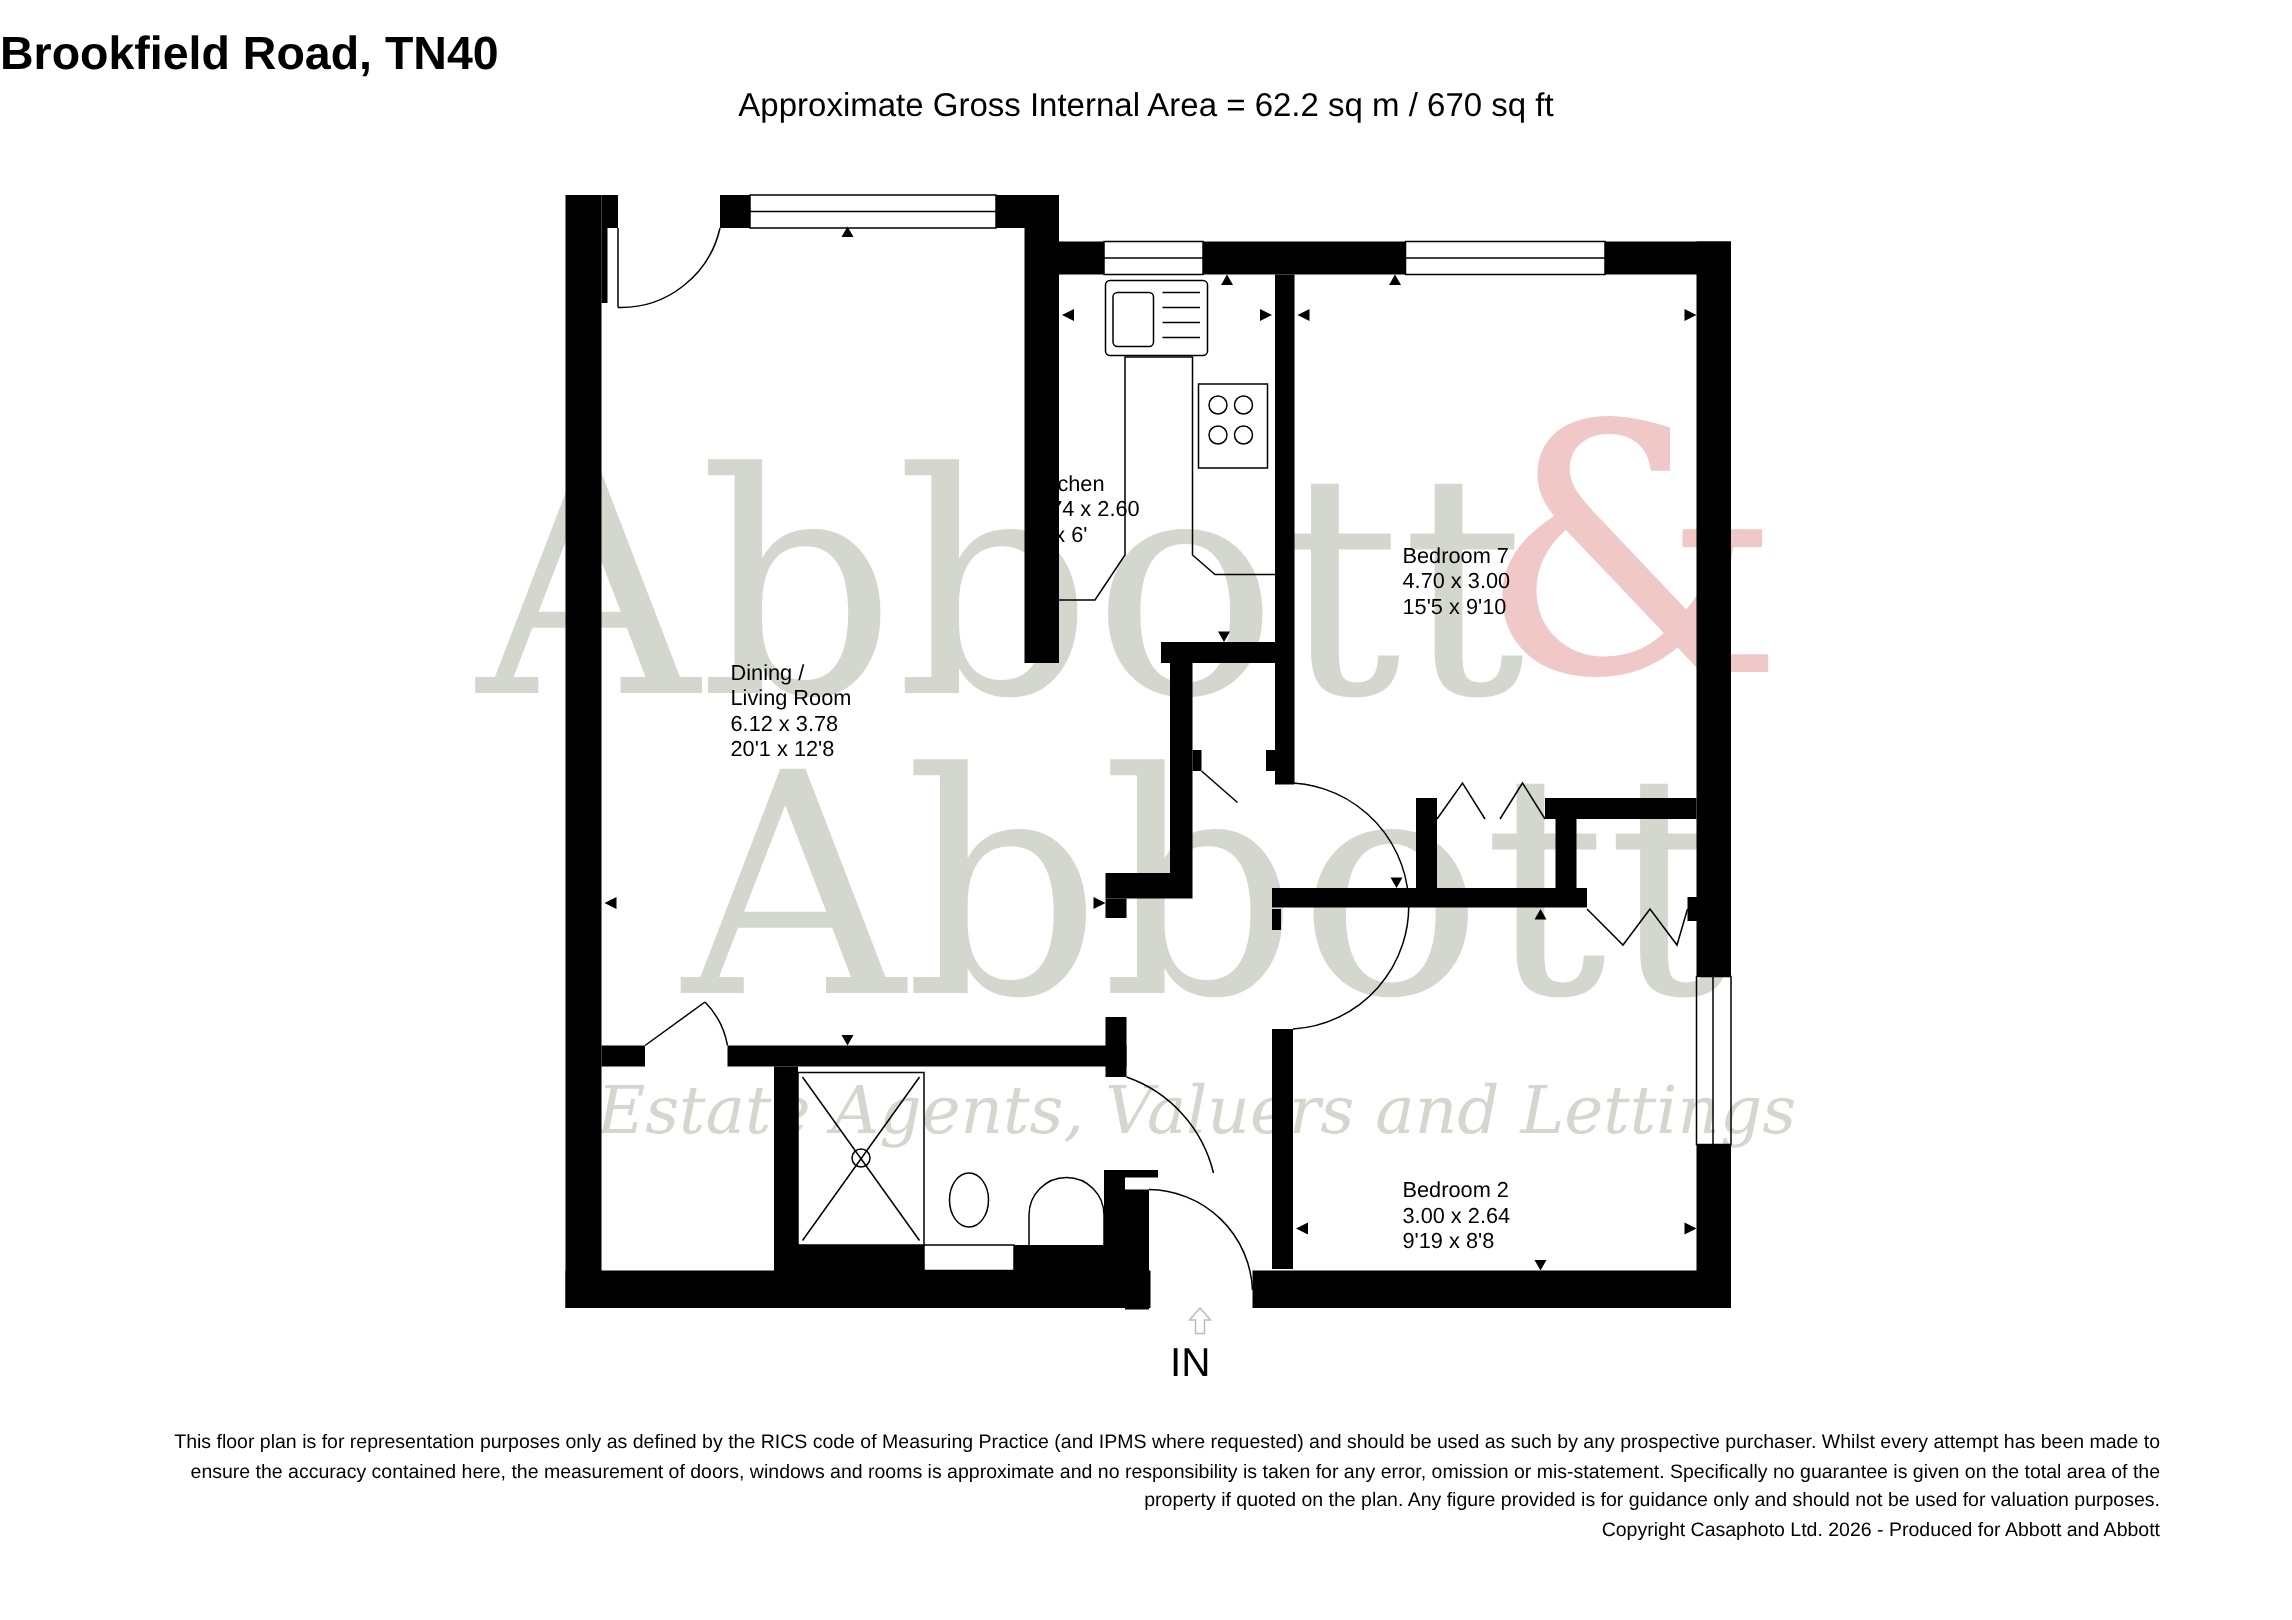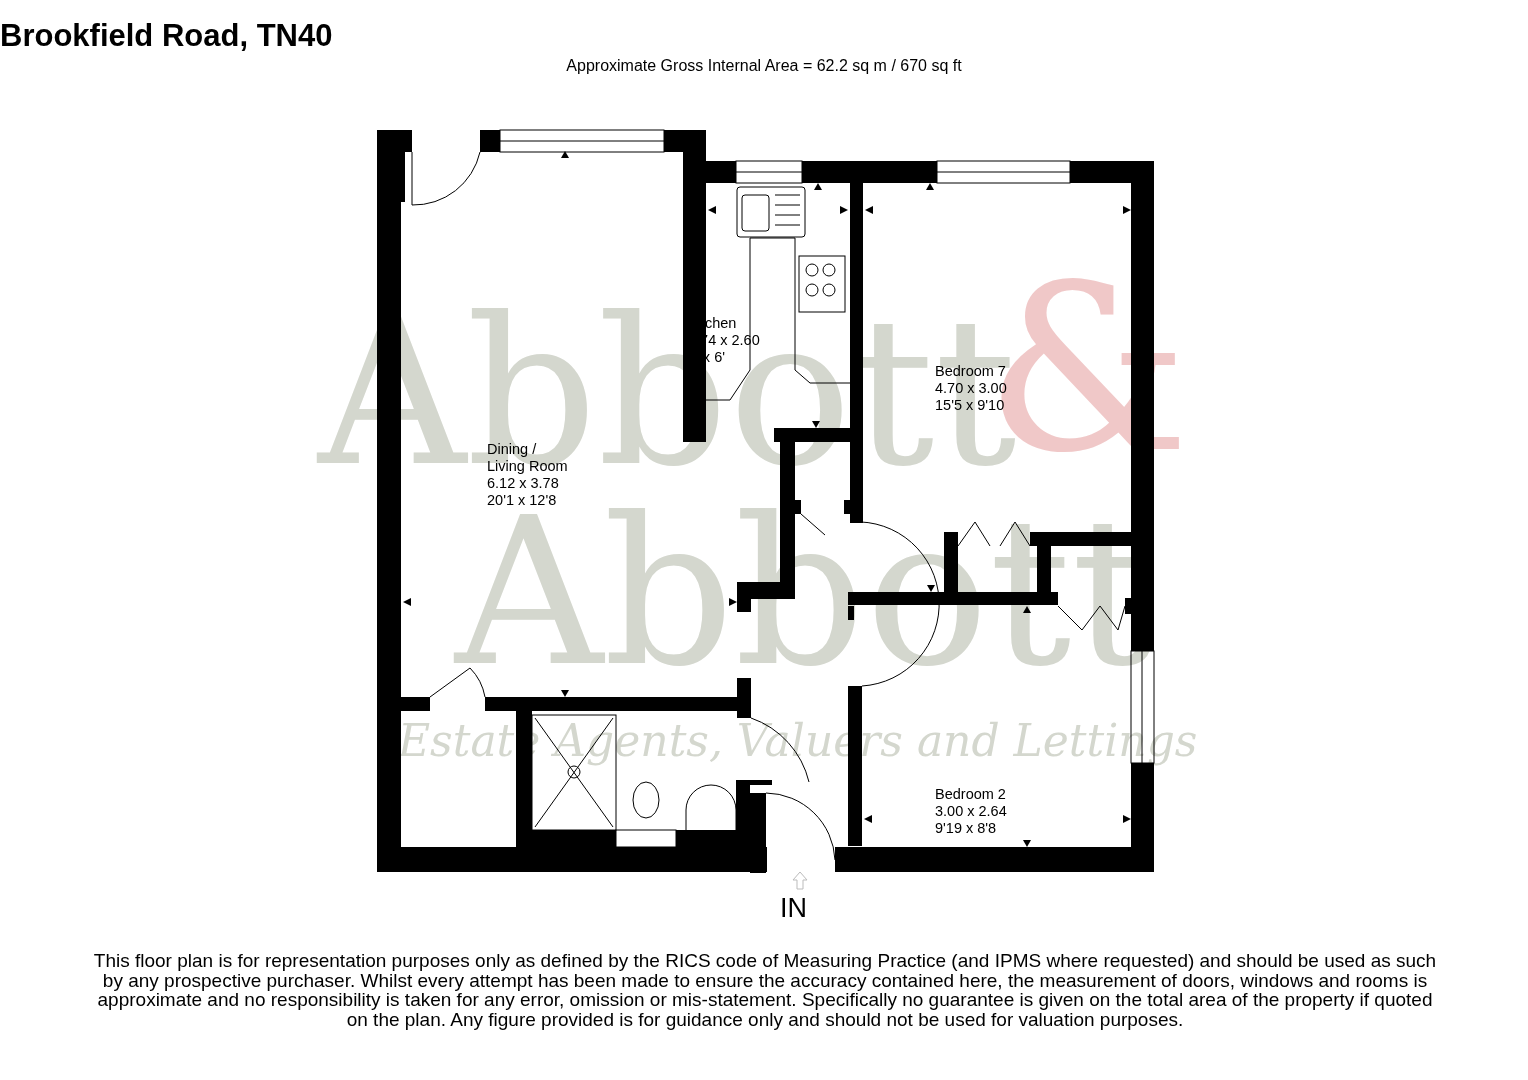--- a/index.html
+++ b/index.html
@@ -1,22 +1,22 @@
 <!DOCTYPE html>
 <html><head>
 <meta charset="utf-8">
 <style>
   html, body { margin:0; padding:0; background:#ffffff; }
   body { width:1528px; height:1080px; position:relative; overflow:hidden; font-family:"Liberation Sans", sans-serif; color:#000; }
   .title { position:absolute; left:0; width:1400px; top:18px; font-weight:bold; font-size:31px; }
-  .subtitle { position:absolute; left:0; width:1528px; top:57px; text-align:center; font-size:16px; }
+  .subtitle { position:absolute; left:0; width:1528px; top:57px; text-align:center; font-size:22px; }
   svg.plan { position:absolute; left:0; top:0; }
   .room-label { position:absolute; text-align:left; font-size:14.5px; line-height:17px;margin-top:33px; }
   .in-label { position:absolute; left:780px; top:893px; font-size:27px; }
-  .disclaimer { position:absolute; left:90px; width:1350px; top:951px; text-align:center; font-size:19px; line-height:19.6px; }
+  .disclaimer { position:absolute; left:90px; width:1350px; top:951px; text-align:right; font-size:13px; line-height:19.6px; }
   .wm { position:absolute; font-family:"DejaVu Serif", serif; color:#d4d7ce; white-space:nowrap; }
 </style>
 </head>
 <body>
 
 <div class="title">Brookfield Road, TN40</div>
 <div class="subtitle">Approximate Gross Internal Area = 62.2 sq m / 670 sq ft</div>
 
 <div class="wm" style="left:318px; top:290px; font-size:205px; line-height:205px;">Abbott</div>
 <div class="wm" style="left:985px; top:255px; font-size:230px; line-height:230px; color:#f0c8c8;">&amp;</div>
@@ -156,13 +156,14 @@
 <div class="room-label" style="left:935px; top:753px; width:120px;">
   <div>Bedroom 2</div>
   <div>3.00 x 2.64</div>
   <div>9'19 x 8'8</div>
 </div>
 
 <div class="in-label">IN</div>
 
 <div class="disclaimer">
   <div>This floor plan is for representation purposes only as defined by the RICS code of Measuring Practice (and IPMS where requested) and should be used as such by any prospective purchaser. Whilst every attempt has been made to ensure the accuracy contained here, the measurement of doors, windows and rooms is approximate and no responsibility is taken for any error, omission or mis-statement. Specifically no guarantee is given on the total area of the property if quoted on the plan. Any figure provided is for guidance only and should not be used for valuation purposes.</div>
+  <div>Copyright Casaphoto Ltd. 2026 - Produced for Abbott and Abbott</div>
 </div>
 
 </body></html>

